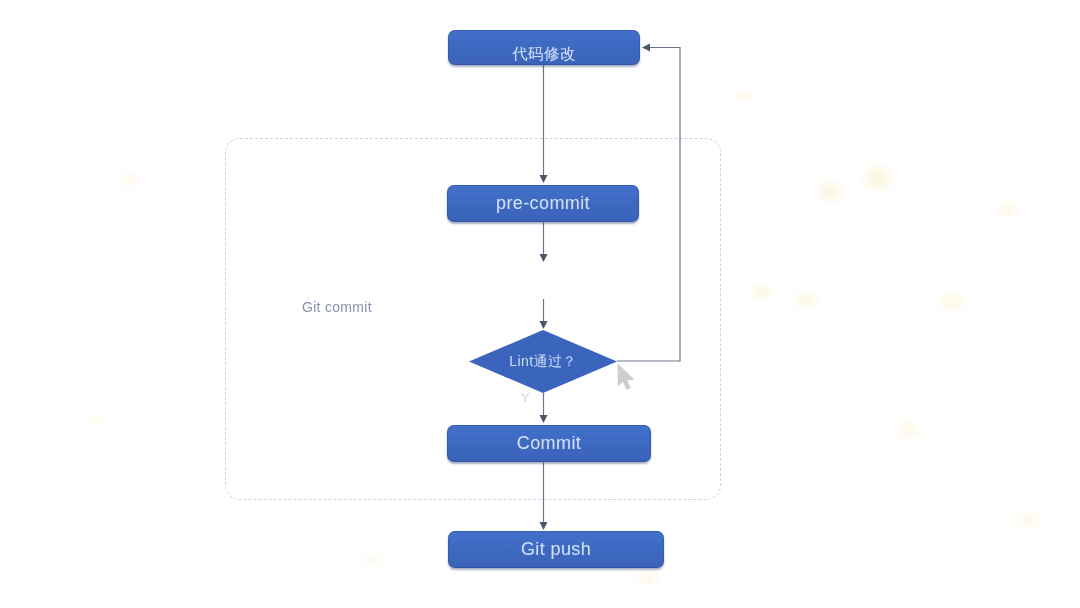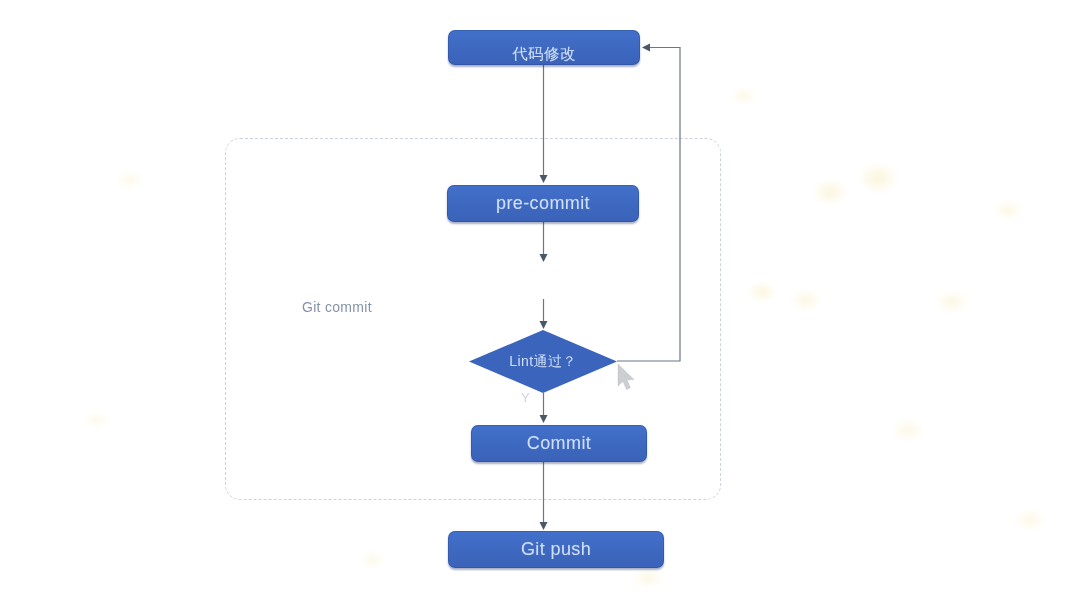--- a/index.html
+++ b/index.html
@@ -113,21 +113,21 @@
     <span>pre-commit</span>
   </div>
 
 
   <div class="diamond">
     <span>Lint通过？</span>
   </div>
 
   <div class="branch-label">Y</div>
 
-  <div class="node" style="left:471px;top:425px;width:176px;height:37px">
+  <div class="node" style="left:447px;top:425px;width:204px;height:37px">
     <span>Commit</span>
   </div>
 
   <div class="node" style="left:448px;top:531px;width:216px;height:37px">
     <span>Git push</span>
   </div>
 
 </div>
 
 </body></html>

